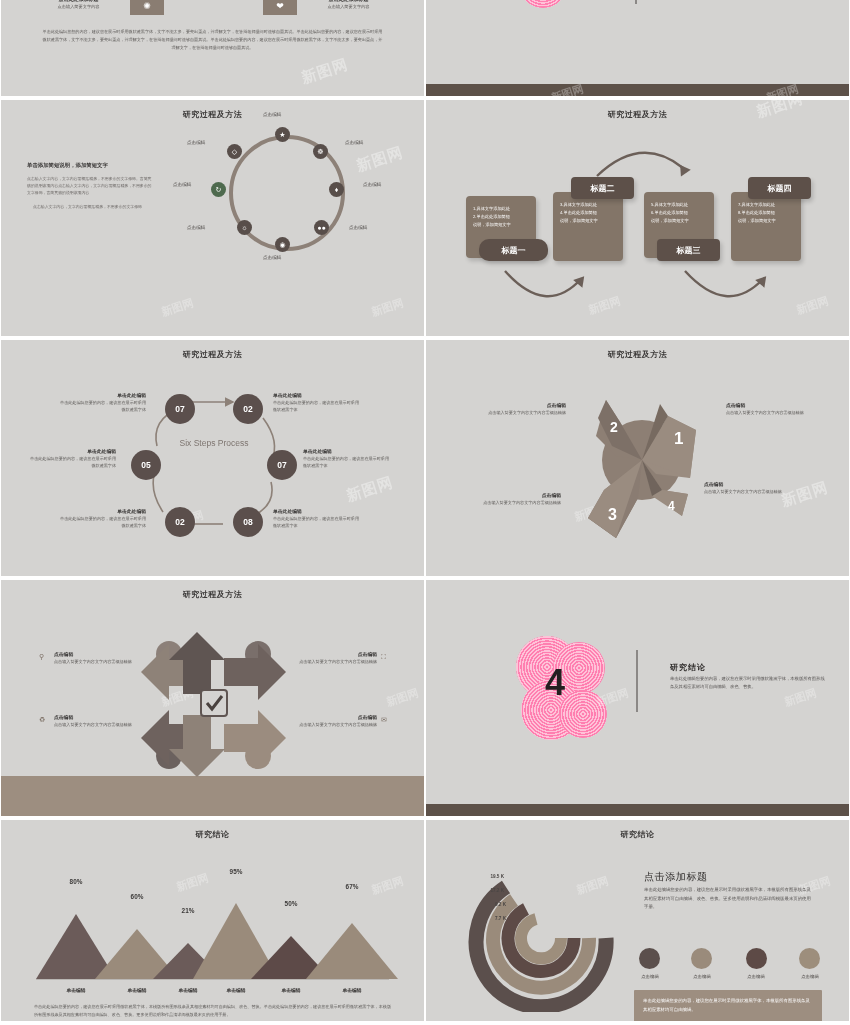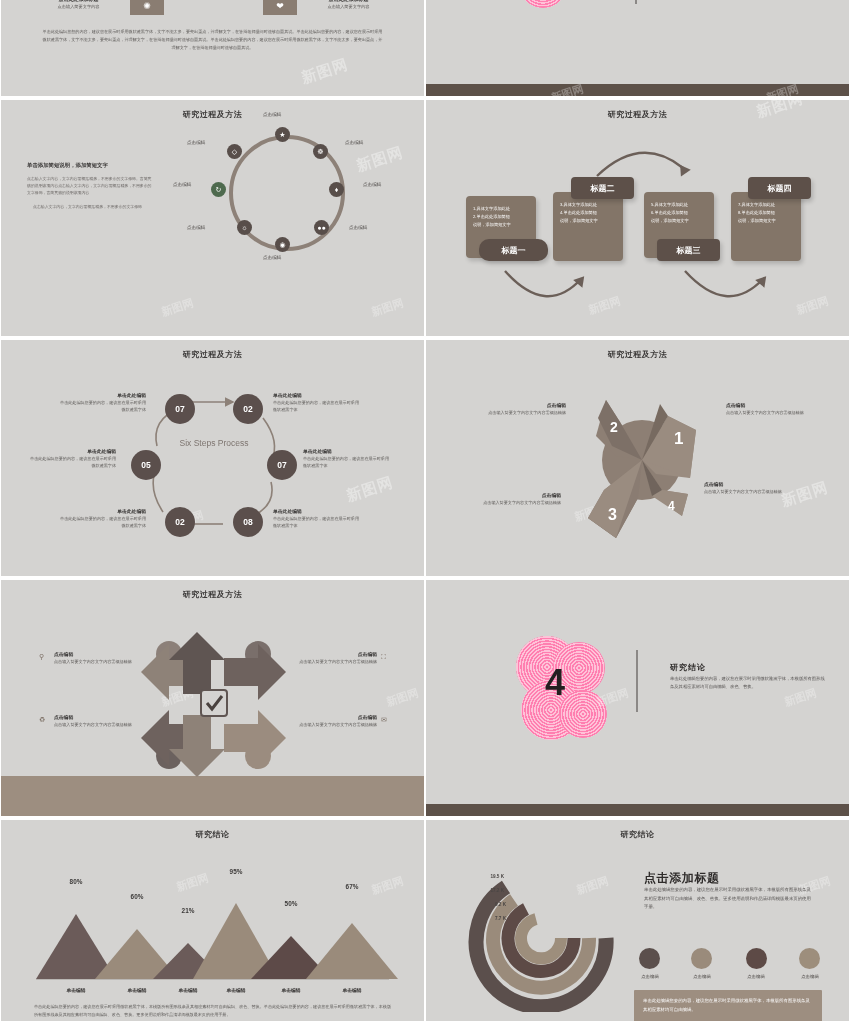--- a/index.html
+++ b/index.html
@@ -64,21 +64,21 @@
 
   
   .mtn{position:absolute;bottom:42px;width:0;height:0;border-left-style:solid;border-right-style:solid;border-bottom-style:solid;border-left-color:transparent;border-right-color:transparent;}
   .mpct{position:absolute;font-size:6.4px;font-weight:bold;color:#3c3a39;text-align:center;}
   .mlbl{position:absolute;bottom:28px;font-size:4.8px;font-weight:bold;color:#3c3a39;text-align:center;width:60px;}
   .s8 .baseline{position:absolute;left:35px;right:35px;bottom:41px;height:1px;background:#b9b6b3;}
   .s8 .foot{position:absolute;left:33px;right:33px;bottom:2px;}
 
   
   .s9 .dk{position:absolute;font-size:4.6px;font-weight:bold;color:#4a4644;text-align:right;width:26px;}
-  .s9 .rtitle{position:absolute;font-size:12px;font-weight:bold;color:#2f2c2b;letter-spacing:.6px;}
+  .s9 .rtitle{position:absolute;font-size:10px;font-weight:normal;color:#2f2c2b;letter-spacing:.6px;}
   .s9 .rpara{position:absolute;font-size:4.4px;line-height:1.95;color:#565352;width:170px;}
   .s9 .legdot{position:absolute;width:21px;height:21px;border-radius:50%;}
   .s9 .leglbl{position:absolute;font-size:4.4px;color:#4a4644;text-align:center;width:40px;}
   .s9 .botbox{position:absolute;background:#9d8e80;color:#fff;font-size:4.4px;line-height:2;padding:7px 9px;border-radius:1px;}
 </style>
 </head>
 <body>
 
 <div class="grid">
 

